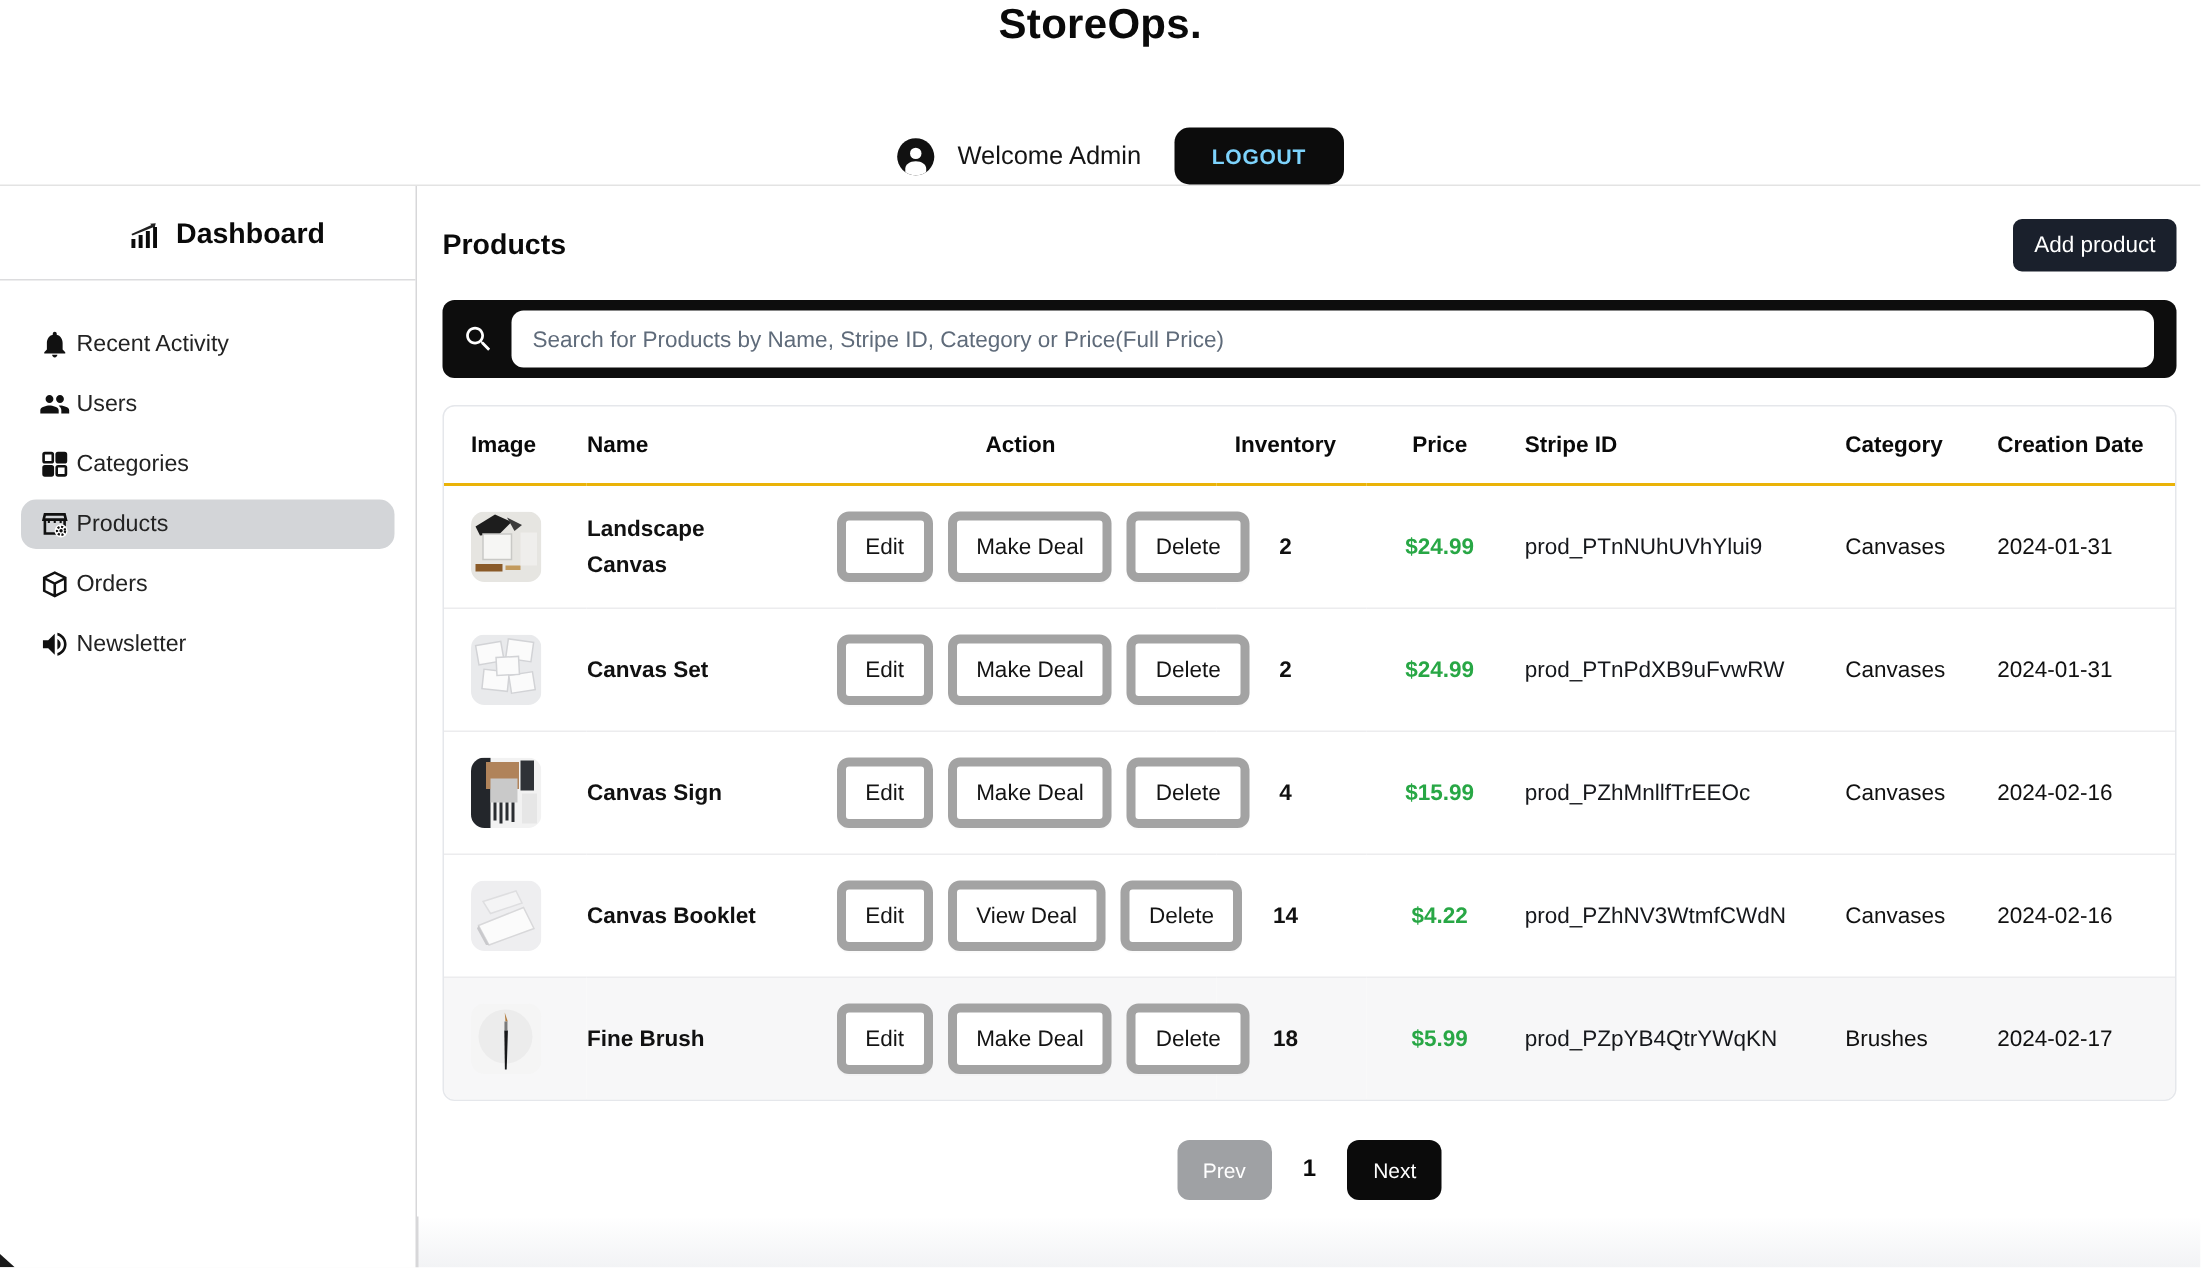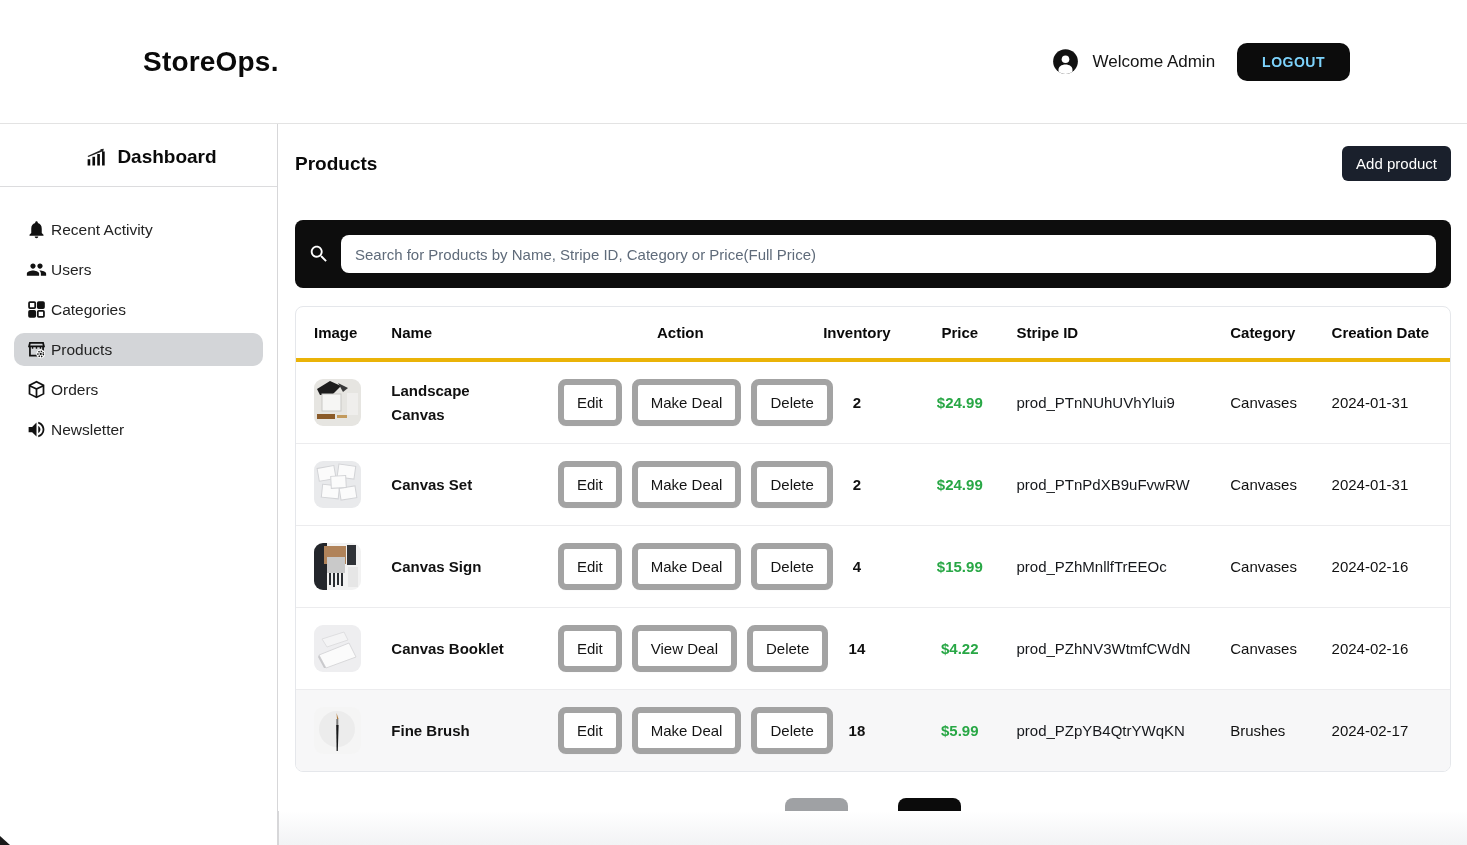--- a/index.html
+++ b/index.html
@@ -6,21 +6,21 @@
   html,body { width:1467px; height:845px; }
   body {
     font-family:"Liberation Sans","DejaVu Sans",sans-serif;
     background:#ffffff; color:#111; overflow:hidden; position:relative;
   }
   
   .top-header{
     position:absolute; top:0; left:0; width:1467px; height:124px;
     background:#fff; border-bottom:1px solid #e3e3e3;
     display:flex; align-items:center; justify-content:space-between;
-    padding:0 143px 0 143px; z-index:5;
+    padding:0 143px 0 143px; z-index:5;flex-direction:column;
   }
   .logo{ font-size:28px; font-weight:800; letter-spacing:.2px; color:#0a0a0a; }
   .header-right{ display:flex; align-items:center; gap:14px; margin-right:-26px; }
   .avatar{ width:27px; height:27px; display:inline-block; }
   .welcome{ font-size:17px; color:#141414; margin-right:8px; }
   .logout-btn{
     background:#0c0c0c; color:#7dd3fc; border:none; border-radius:10px;
     font-family:inherit; font-size:14px; font-weight:bold; letter-spacing:.5px;
     padding:11px 25px; cursor:pointer;
   }
@@ -45,41 +45,41 @@
   .main-head{
     display:flex; align-items:center; justify-content:space-between;
     padding:22px 16px 0 16px;
   }
   .page-title{ font-size:19px; font-weight:800; color:#0a0a0a; }
   .add-product-btn{
     background:#1a202c; color:#fff; border:none; border-radius:6px;
     font-family:inherit; font-size:15px; padding:9px 14px; cursor:pointer;
   }
   .searchbar{
-    margin:39px 16px 0 16px; height:68px; background:#0d0d0d; border-radius:8px;
+    margin:19px 16px 0 16px; height:52px; background:#0d0d0d; border-radius:8px;
     display:flex; align-items:center; padding:0 15px 0 13px; gap:11px;
   }
   .search-icon{ width:22px; height:22px; flex:0 0 22px; }
   .search-input{
     flex:1; height:38px; border:none; border-radius:8px; background:#fff;
     font-family:inherit; font-size:15px; padding:0 14px; color:#111; outline:none;
   }
   .search-input::placeholder{ color:#5f6b7a; }
   
   .table-card{
     margin:18px 16px 0 16px; background:#fff;
     border:1px solid #e5e7eb; border-radius:8px; overflow:hidden;
   }
   table{ width:100%; border-collapse:collapse; table-layout:fixed; }
   col.c-img{width:95px;} col.c-name{width:166px;} col.c-act{width:252px;}
   col.c-inv{width:100px;} col.c-price{width:105px;} col.c-sid{width:213px;}
   col.c-cat{width:101px;} col.c-date{width:118px;}
   thead th{
     font-size:15px; font-weight:bold; color:#0a0a0a; text-align:left;
-    padding:15px 8px 15px 0; border-bottom:4px solid #eab308; line-height:1.4;
+    padding:15px 8px 15px 0; border-bottom:2px solid #eab308; line-height:1.4;
   }
   th.h-img{ padding-left:18px; }
   th.h-act, th.h-inv, th.h-price{ text-align:center; }
   tbody td{
     border-bottom:1px solid #ececee; padding:17px 8px 17px 0;
     font-size:15px; color:#111; vertical-align:middle;
   }
   tbody tr:last-child{ background:#f7f7f8; }
   tbody tr:last-child td{ border-bottom:none; }
   td.c-img{ padding-left:18px; }

